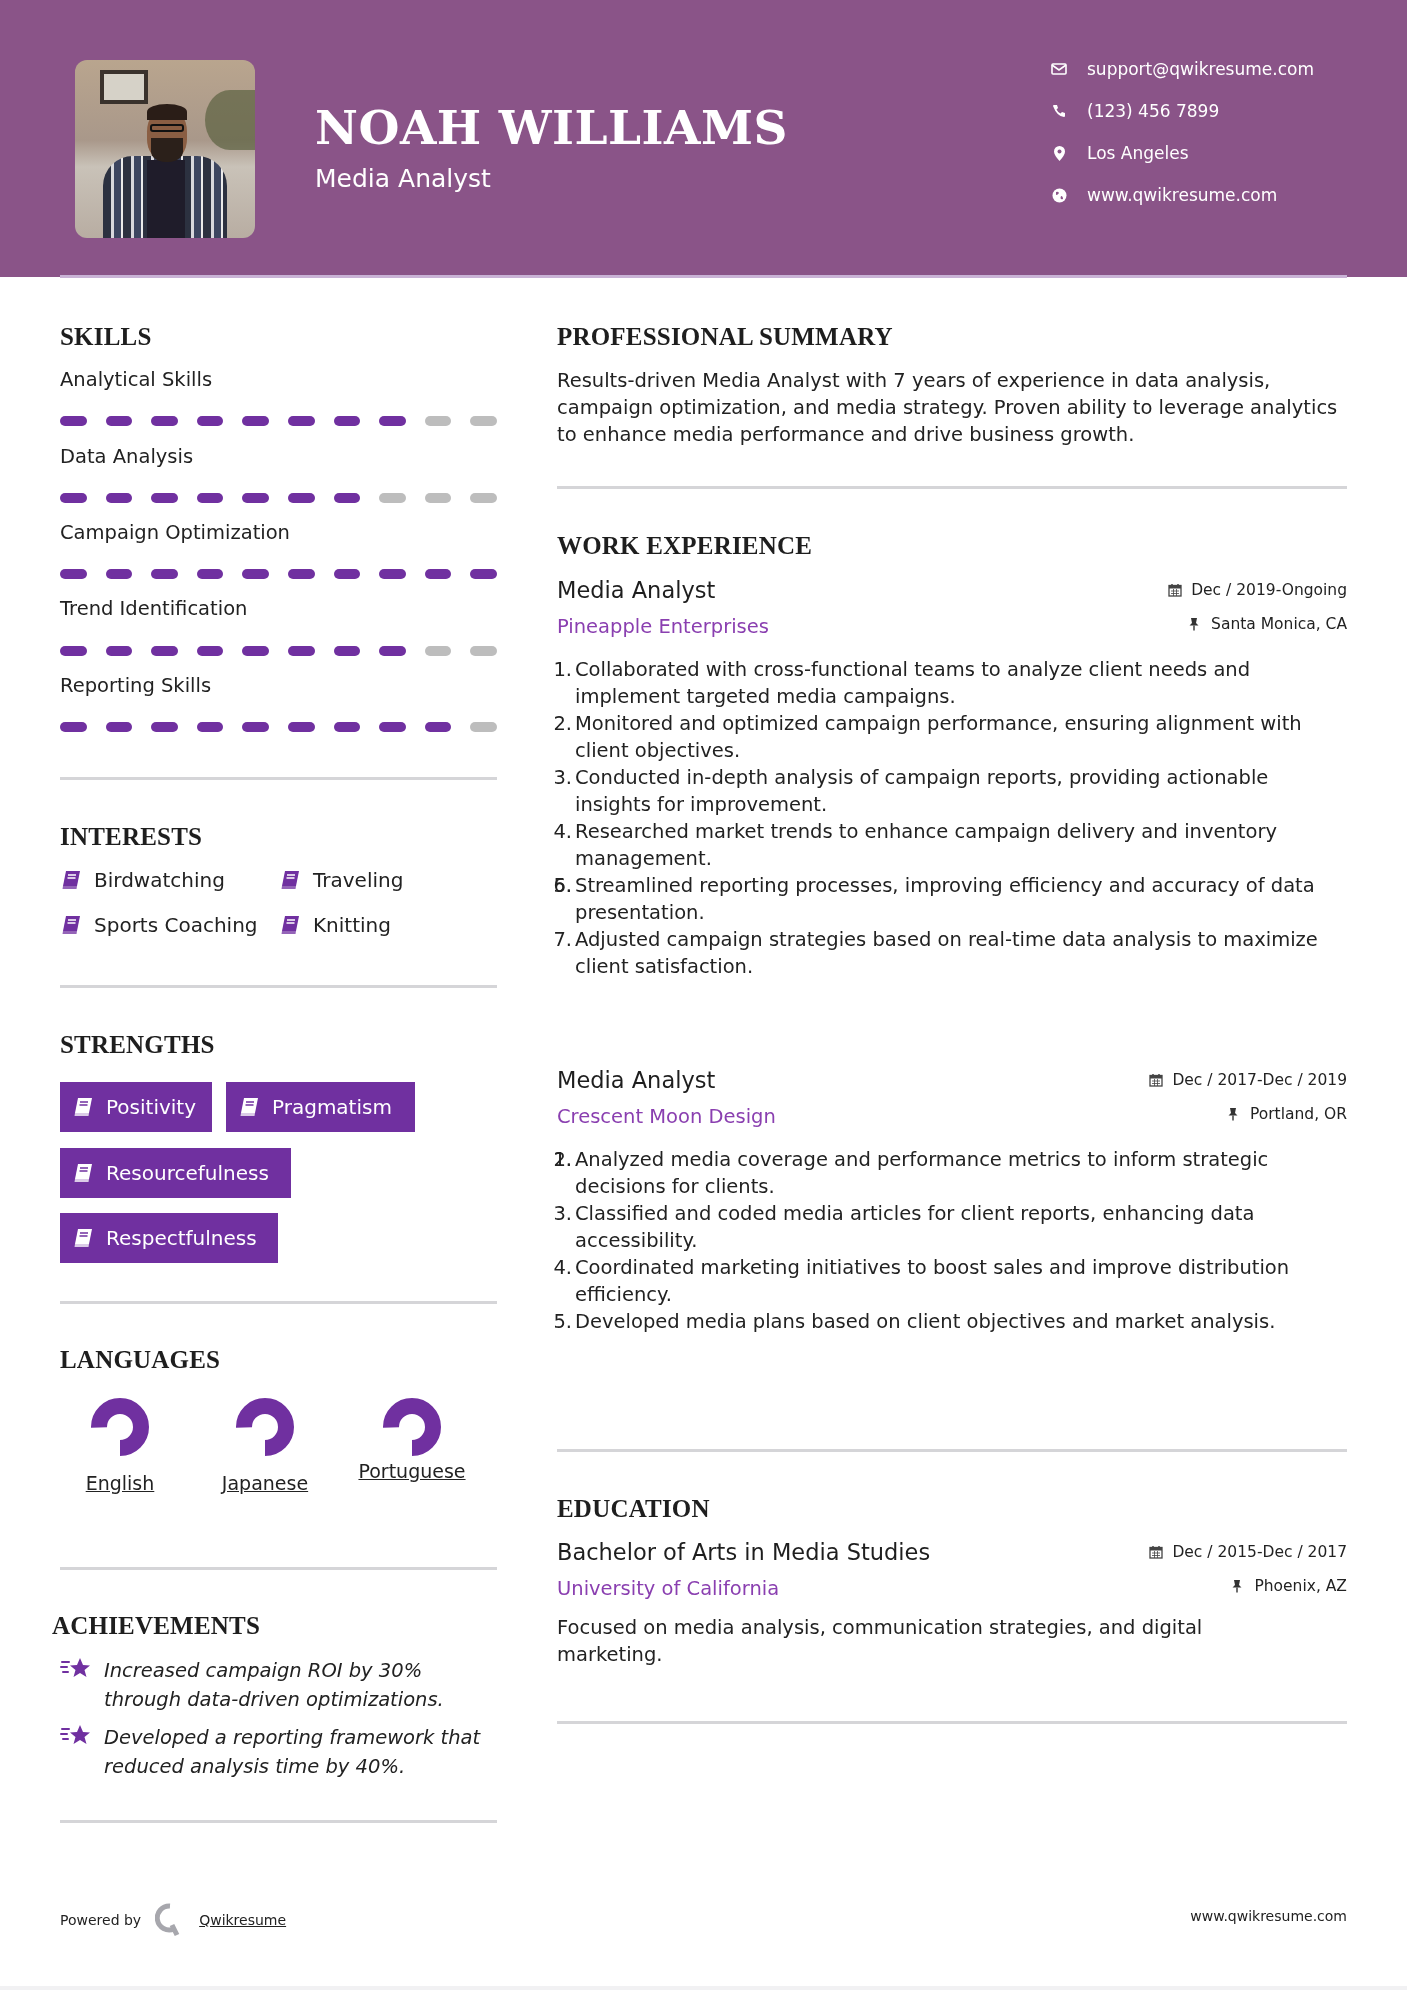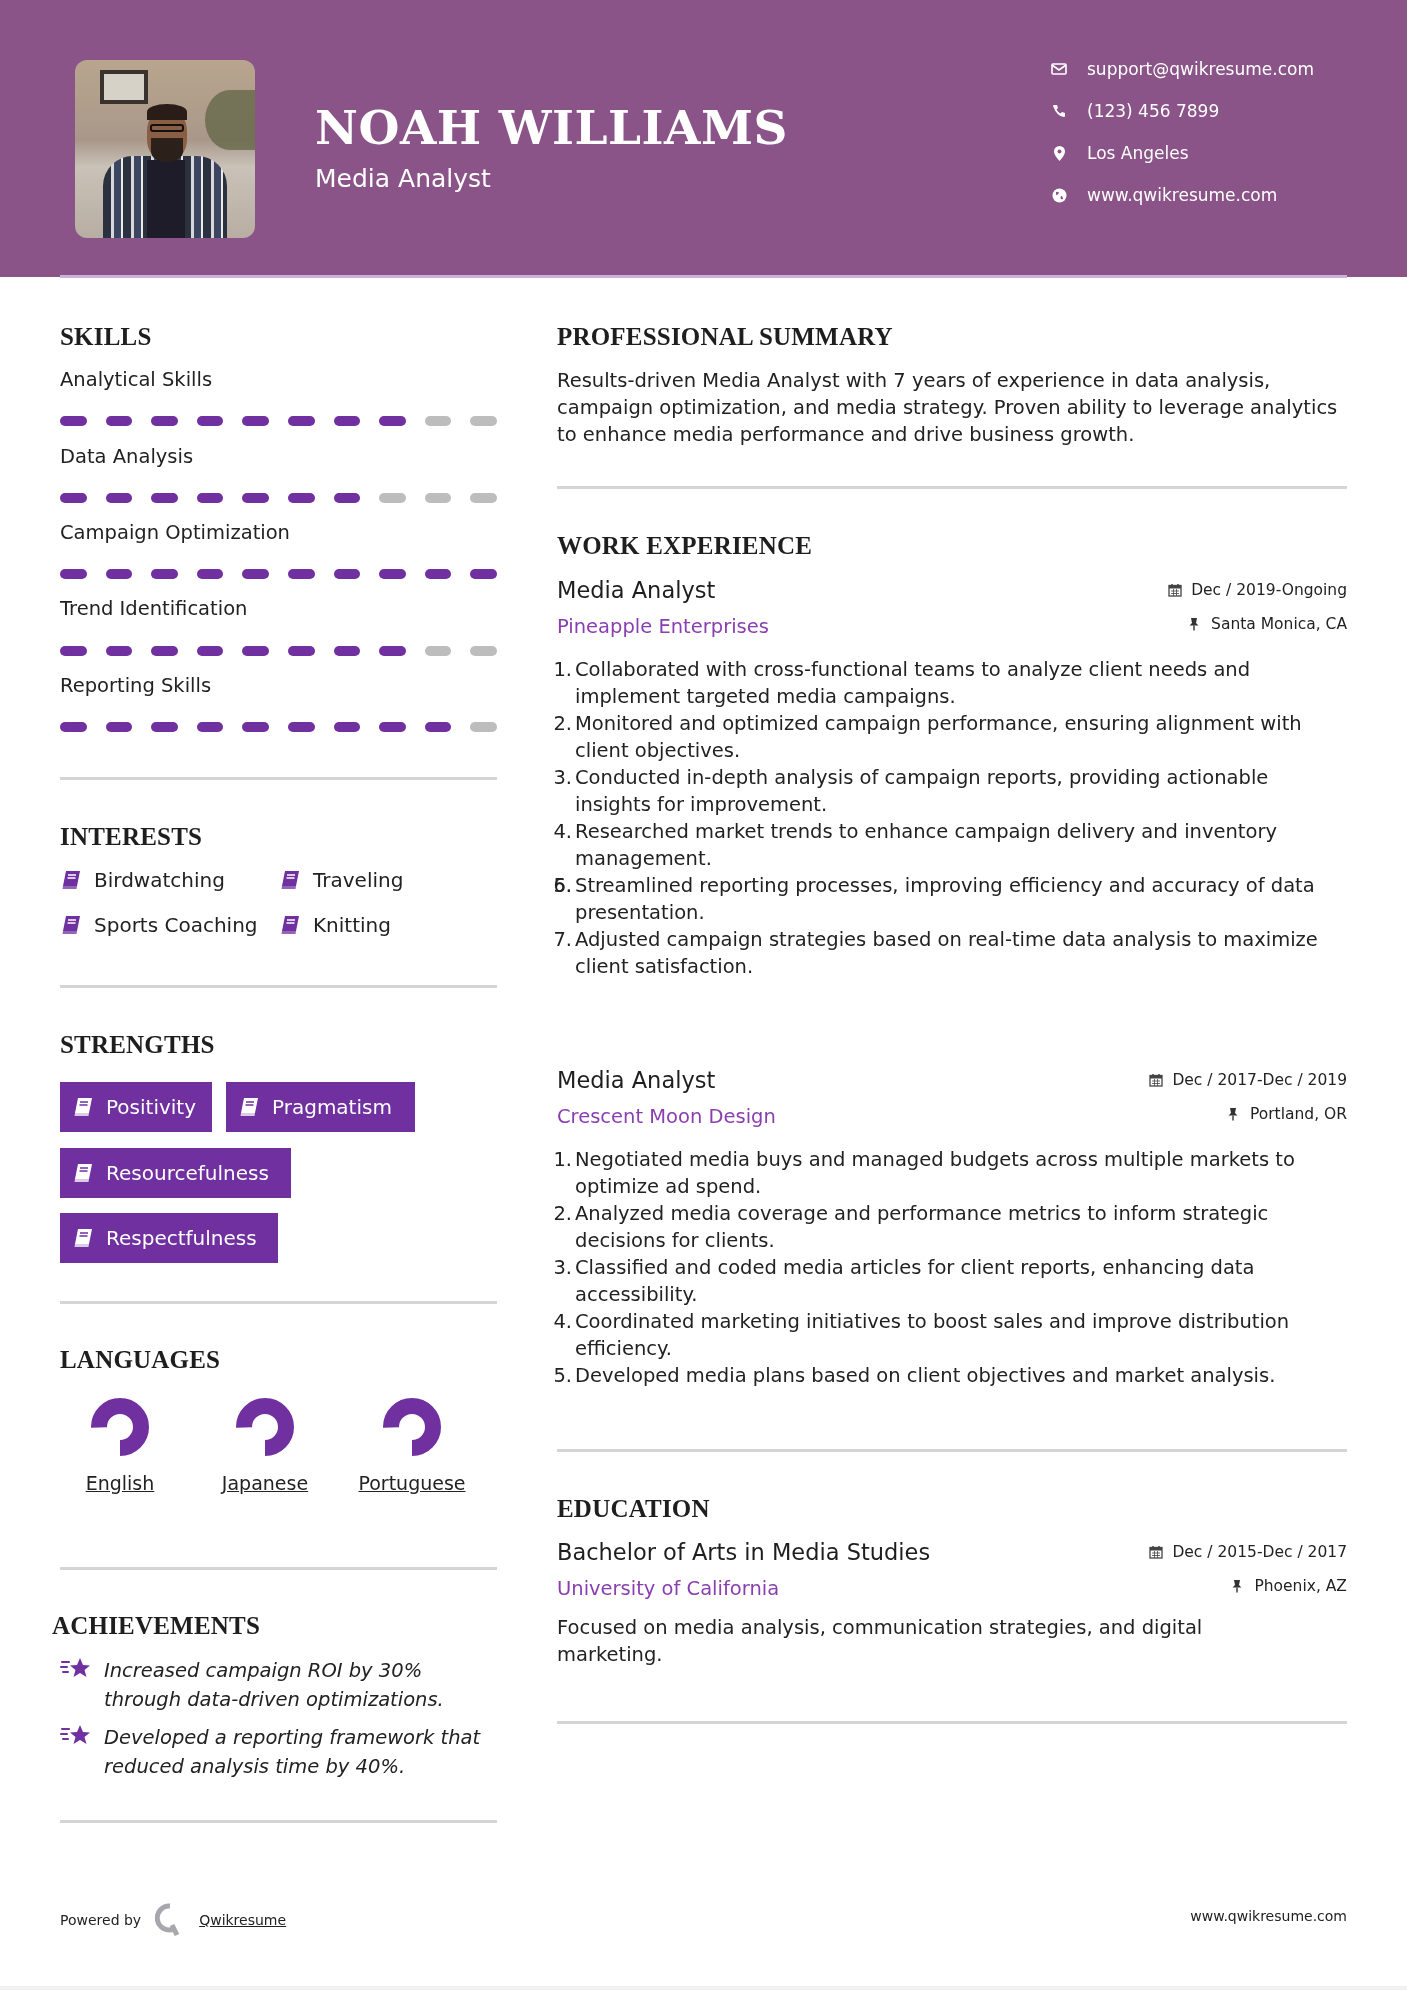--- a/index.html
+++ b/index.html
@@ -275,21 +275,21 @@
 <div class="lang" style="left:205px; top:1397px">
   <svg class="ring" width="60" height="60" viewBox="0 0 60 60">
       <circle cx="30" cy="30" r="21" fill="none" stroke="#7030a0" stroke-width="16" stroke-dasharray="98.96016858807849 131.94689145077132" transform="rotate(90 30 30) scale(1,-1) translate(0,-60)"></circle>
     </svg>
   <div class="lbl">Japanese</div>
 </div>
 <div class="lang" style="left:352px; top:1397px">
   <svg class="ring" width="60" height="60" viewBox="0 0 60 60">
       <circle cx="30" cy="30" r="21" fill="none" stroke="#7030a0" stroke-width="16" stroke-dasharray="98.96016858807849 131.94689145077132" transform="rotate(90 30 30) scale(1,-1) translate(0,-60)"></circle>
     </svg>
-  <div class="lbl" style="width:112px; margin:12px auto 0">Portuguese</div>
+  <div class="lbl" style="width:112px; margin:0 auto 0">Portuguese</div>
 </div>
 
 <div class="divider" style="left:60px; top:1567px; width:437px"></div>
 
 <div class="sec-title" style="left:52px; top:1612px">ACHIEVEMENTS</div>
 <div class="ach" style="top:1656px">
   <span class="ic star"><svg width="32" height="26" viewBox="0 0 32 26">
         <path d="M2 6 L9 6 M1 11 L7 11 M3 16 L8 16" stroke="#7030a0" stroke-width="2" stroke-linecap="round"></path>
         <path d="M20 2 L23 9 L30 9.5 L24.5 14 L26.5 21 L20 17 L13.5 21 L15.5 14 L10 9.5 L17 9 Z" fill="#7030a0"></path>
       </svg></span>
@@ -356,21 +356,21 @@
   </div>
   <div class="loc">
     <span class="mini pin"><svg width="12" height="14" viewBox="0 0 12 14">
           <path d="M3 1 H9 L8 6 L10.5 8.5 H1.5 L4 6 Z" fill="#333"></path>
           <path d="M6 8.5 V13.5" stroke="#333" stroke-width="1.4"></path>
         </svg></span>
     <span>Portland, OR</span>
   </div>
 </div>
 <ol class="bullets" style="top:1146px">
-    <li><span class="num">1.</span><span>Negotiated media buys and managed budgets across multiple markets to optimize ad spend.</span></li>
+    <li><span class="num">1.</span></li>
     <li><span class="num">2.</span><span>Analyzed media coverage and performance metrics to inform strategic decisions for clients.</span></li>
     <li><span class="num">3.</span><span>Classified and coded media articles for client reports, enhancing data accessibility.</span></li>
     <li><span class="num">4.</span><span>Coordinated marketing initiatives to boost sales and improve distribution efficiency.</span></li>
     <li><span class="num">5.</span><span>Developed media plans based on client objectives and market analysis.</span></li>
   </ol>
 
 <div class="divider" style="left:557px; top:1449px; width:790px"></div>
 
 <div class="sec-title" style="left:557px; top:1495px">EDUCATION</div>
 <div class="job-head" style="top:1539px">

